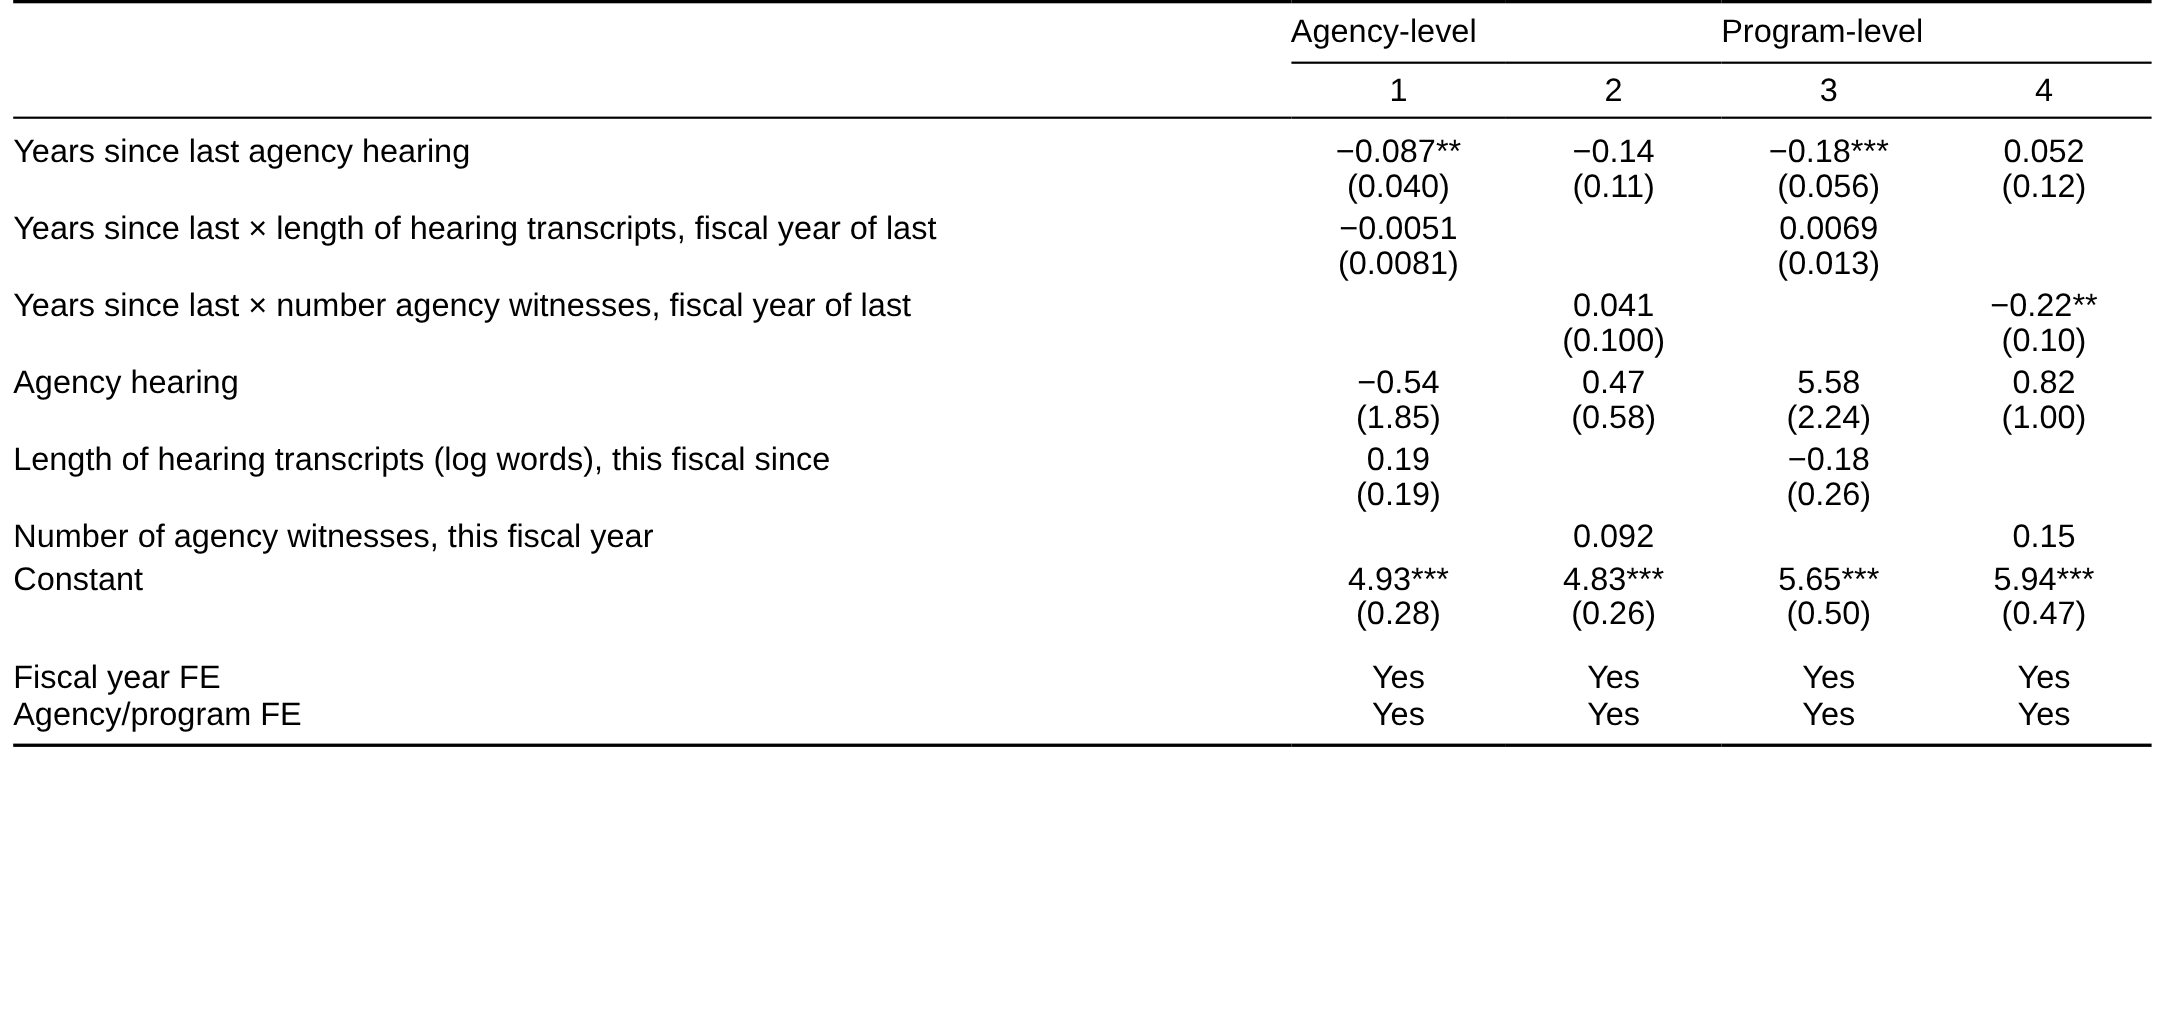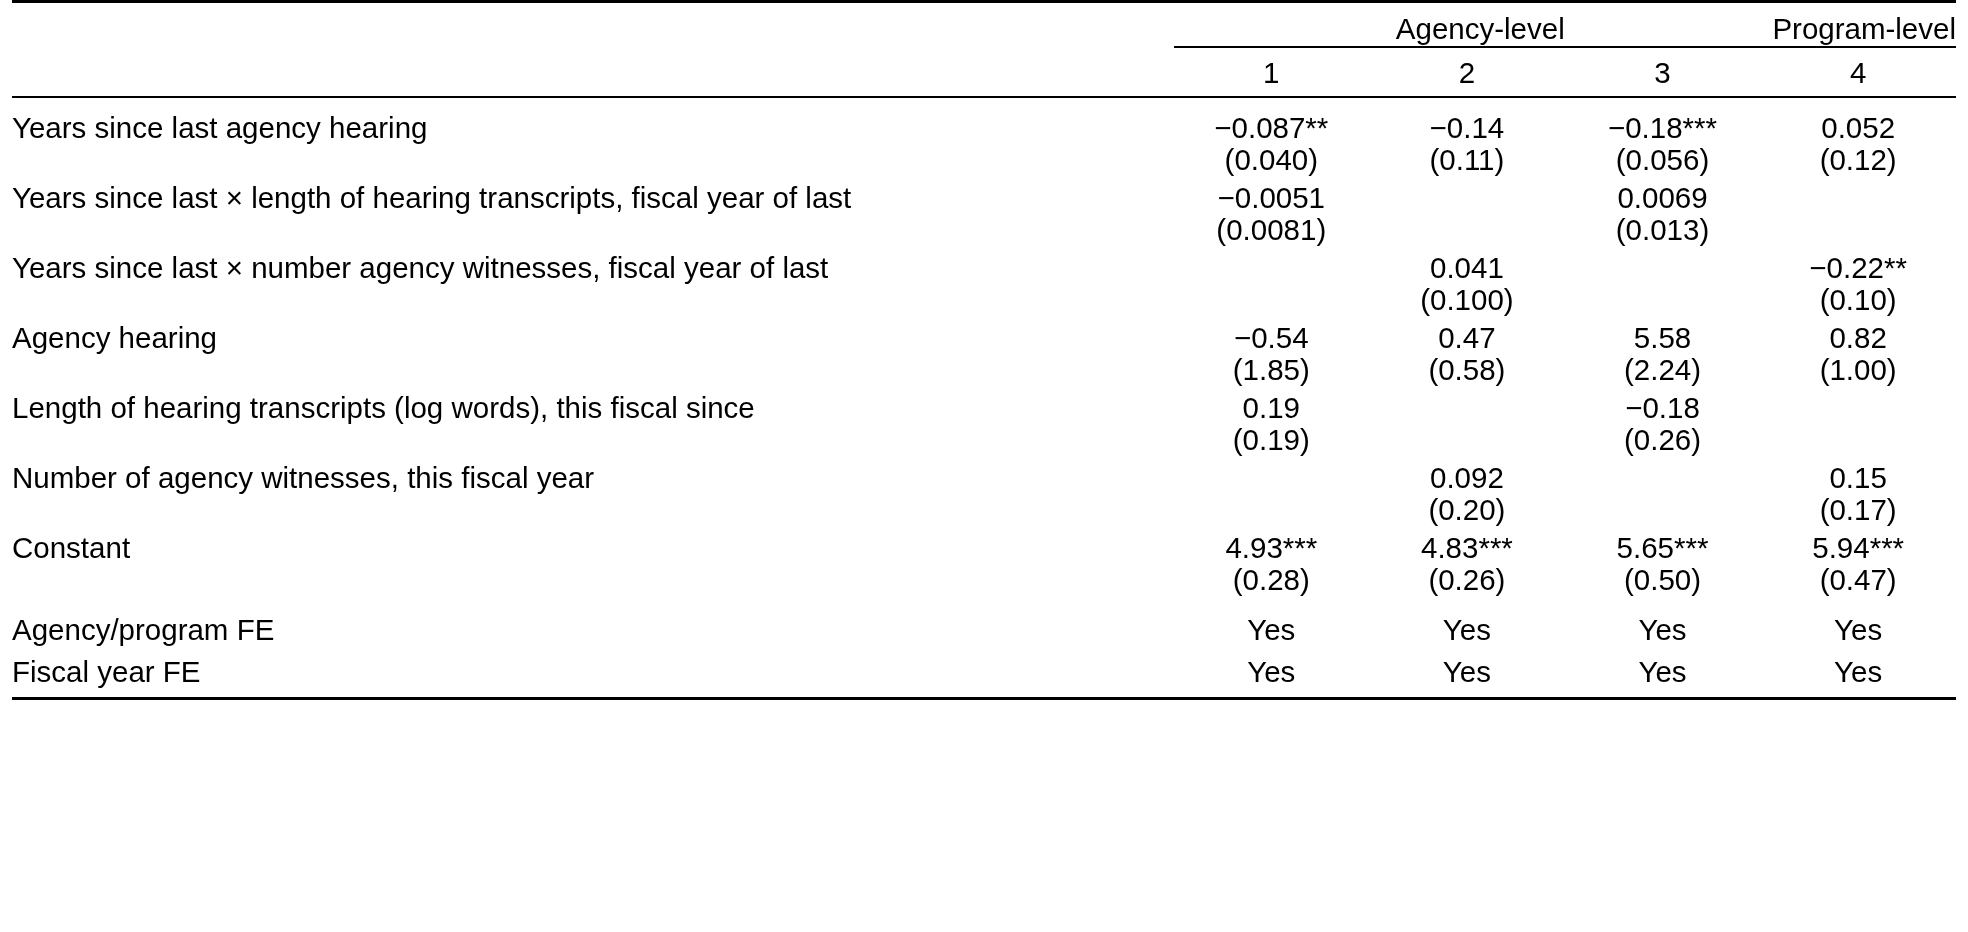--- a/index.html
+++ b/index.html
@@ -54,23 +54,23 @@
     height: 0;
     font-size: 0;
     line-height: 0;
   }
   .spacer-sm td { height: 11px; font-size: 0; line-height: 0; }
   .spacer-xs td { height: 6px; font-size: 0; line-height: 0; }
   .spacer-md td { height: 16px; font-size: 0; line-height: 0; }
 
   
   .grp {
-    text-align: right;
-    font-size: 29.5px;
-    padding-bottom: 2px;
+    text-align: left;
+    font-size: 29.5px;
+    padding-bottom: 12px;
   }
   .grp-rule td {
     height: 0;
     font-size: 0;
     line-height: 0;
   }
   .grp-rule td.u {
     border-top: 2.5px solid #000;
   }
 
@@ -221,56 +221,49 @@
         <td class="val"></td>
       </tr>
 
       <tr class="coef">
         <td class="lbl">Number of agency witnesses, this fiscal year</td>
         <td class="val"></td>
         <td class="val">0.092</td>
         <td class="val"></td>
         <td class="val">0.15</td>
       </tr>
-      <tr class="se">
-        <td class="lbl"></td>
-        <td class="val"></td>
-        <td class="val">(0.20)</td>
-        <td class="val"></td>
-        <td class="val">(0.17)</td>
-      </tr>
 
       <tr class="coef">
         <td class="lbl">Constant</td>
         <td class="val">4.93***</td>
         <td class="val">4.83***</td>
         <td class="val">5.65***</td>
         <td class="val">5.94***</td>
       </tr>
       <tr class="se">
         <td class="lbl"></td>
         <td class="val">(0.28)</td>
         <td class="val">(0.26)</td>
         <td class="val">(0.50)</td>
         <td class="val">(0.47)</td>
       </tr>
 
       <tr class="spacer-md">
           <td colspan="5"></td>
         </tr>
 
+      <tr class="fe fe-first">
+        <td class="lbl">Fiscal year FE</td>
+        <td class="val">Yes</td>
+        <td class="val">Yes</td>
+        <td class="val">Yes</td>
+        <td class="val">Yes</td>
+      </tr>
       <tr class="fe">
         <td class="lbl">Agency/program FE</td>
-        <td class="val">Yes</td>
-        <td class="val">Yes</td>
-        <td class="val">Yes</td>
-        <td class="val">Yes</td>
-      </tr>
-      <tr class="fe fe-first">
-        <td class="lbl">Fiscal year FE</td>
         <td class="val">Yes</td>
         <td class="val">Yes</td>
         <td class="val">Yes</td>
         <td class="val">Yes</td>
       </tr>
 
       <tr class="spacer-sm">
           <td colspan="5"></td>
         </tr>
       <tr class="rule-bot">

